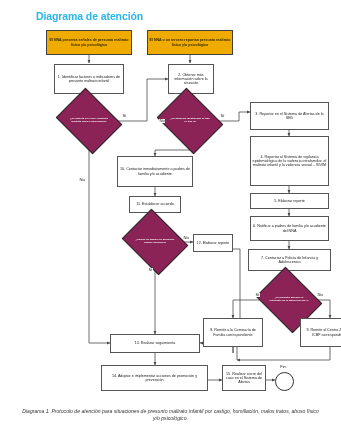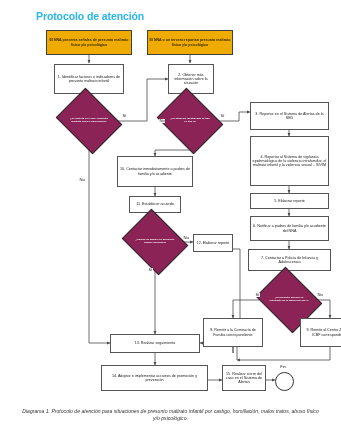--- a/index.html
+++ b/index.html
@@ -131,21 +131,21 @@
     height: 433px;
     z-index: 1;
     pointer-events: none;
   }
 </style>
 </head>
 <body>
 
 <div id="canvas">
 
-  <div class="diagram-title">Protocolo de atención</div>
+  <div class="diagram-title">Diagrama de atención</div>
 
   <svg class="wires" viewBox="0 0 341 433">
     <defs>
       <marker id="ah" markerWidth="5" markerHeight="5" refX="4.2" refY="2" orient="auto">
         <path d="M0,0 L4.4,2 L0,4 z" fill="#4a4a4a"></path>
       </marker>
     </defs>
     <g stroke="#4a4a4a" stroke-width="0.8" fill="none" marker-end="url(#ah)">
 
       <path d="M89,55 L89,63"></path>

